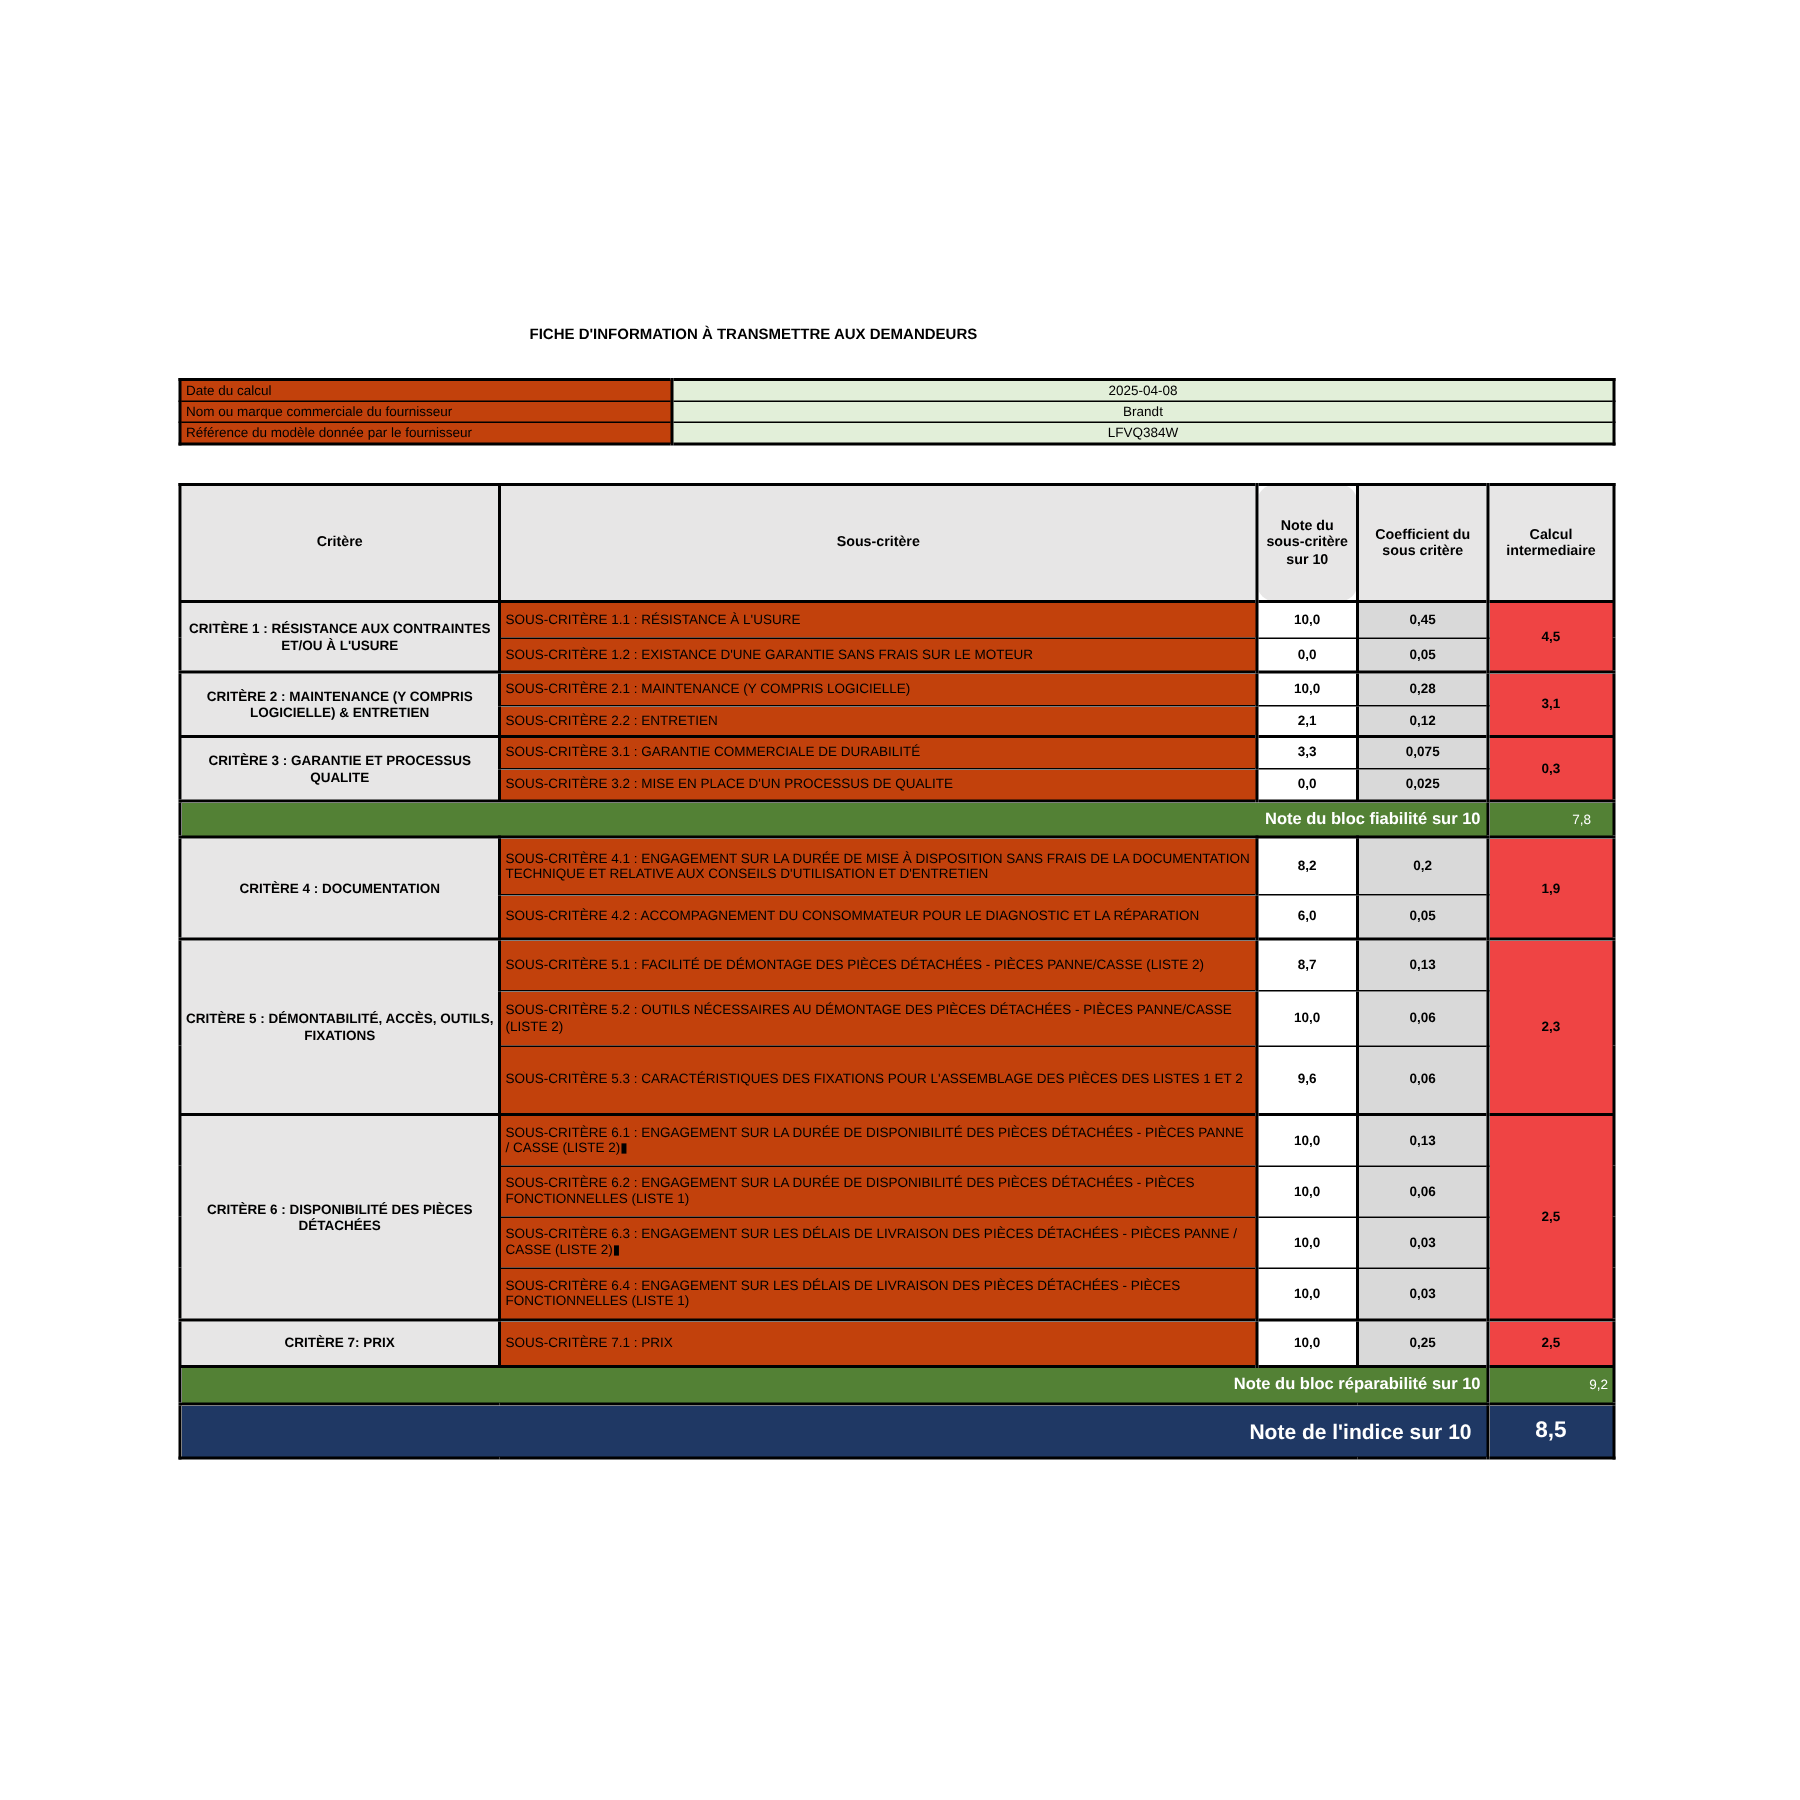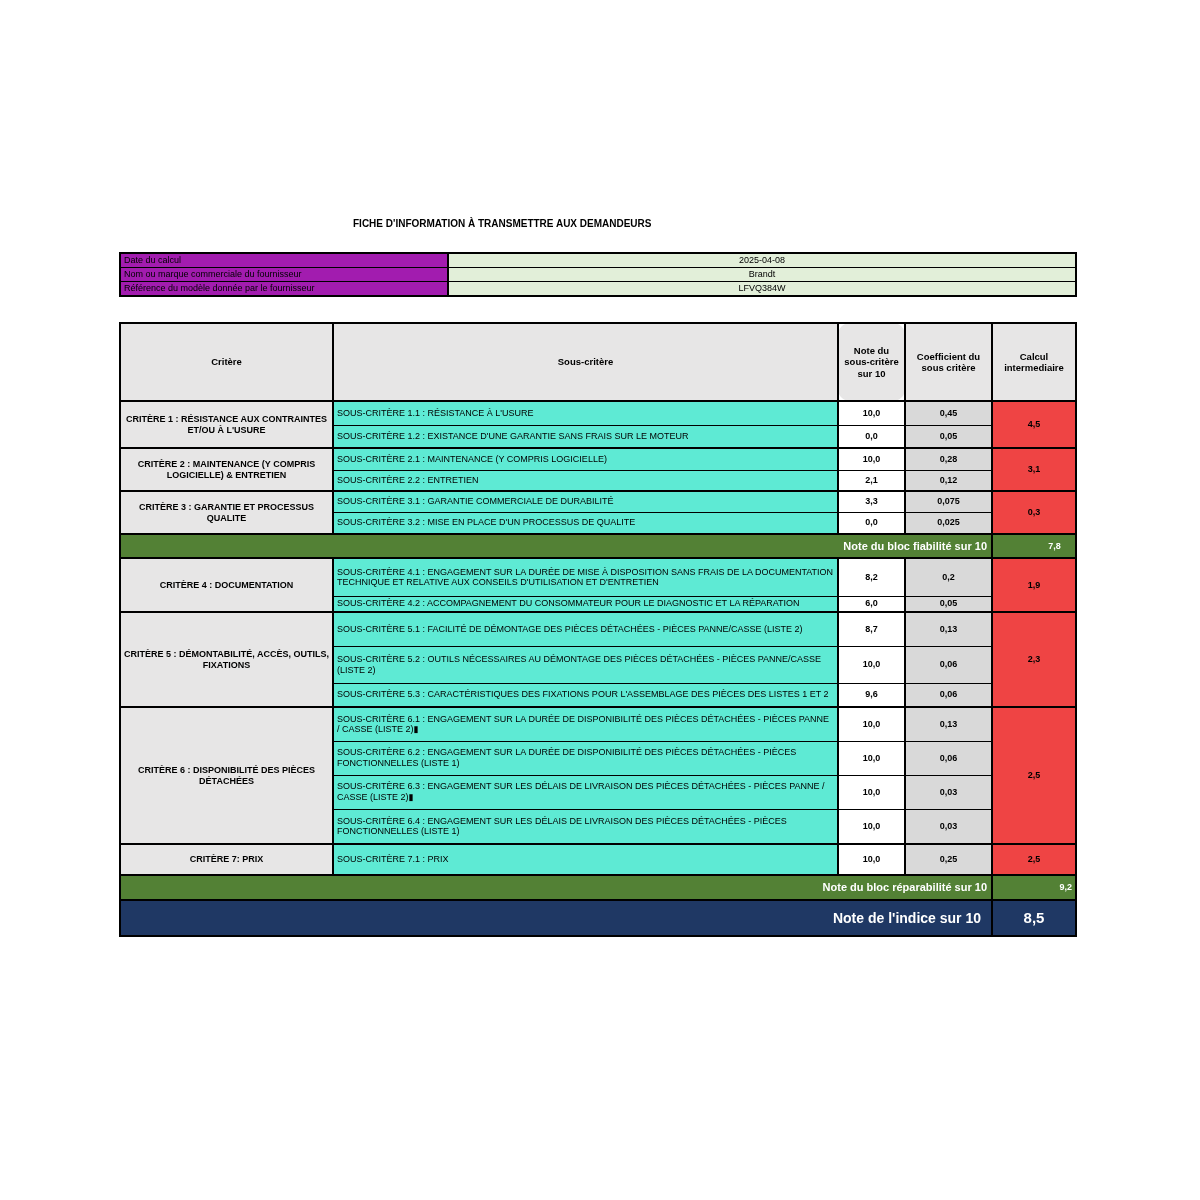--- a/index.html
+++ b/index.html
@@ -4,41 +4,41 @@
 <style>
   html,body{margin:0;padding:0;background:#fff;}
   .page{position:relative;width:1200px;height:1200px;background:#ffffff;
         font-family:"Liberation Sans",sans-serif;color:#000;overflow:hidden;}
   .doc-title{position:absolute;left:353px;top:218px;font-size:10px;font-weight:bold;white-space:nowrap;}
 
   
   .info-table{position:absolute;left:119px;top:252px;width:956px;border-collapse:collapse;
               table-layout:fixed;border:2px solid #000;}
   .info-table td{border:1px solid #000;height:13px;font-size:9px;padding:0 3px;line-height:1.1;}
-  .info-label{background:#a21caf;text-align:left;}
+  .info-label{background:#c2410c;text-align:left;}
   .info-value{background:#e2efd9;text-align:center;border-left:2px solid #000 !important;}
 
   
   .main-table{position:absolute;left:119px;top:322px;width:956px;border-collapse:collapse;
               table-layout:fixed;border:2px solid #000;}
   .main-table th,.main-table td{border:1px solid #000;font-size:9px;padding:1px 3px;
               vertical-align:middle;line-height:1.18;overflow:hidden;}
   .main-table th{background:#e7e6e6;font-weight:bold;font-size:9.5px;text-align:center;}
   .col-sous-b{border-left:2px solid #000 !important;margin-left:30px;}
   .col-note-b{border-left:2px solid #000 !important;border-right:2px solid #000 !important;border-radius:12px;}
   .col-calc-b{border-left:2px solid #000 !important;}
   .crit{background:#e7e6e6;font-weight:bold;text-align:center;}
-  .sous{background:#5eead4;text-align:left;}
+  .sous{background:#c2410c;text-align:left;}
   .note{background:#ffffff;font-weight:bold;text-align:center;}
   .coef{background:#d9d9d9;font-weight:bold;text-align:center;}
   .calc{background:#ef4444;font-weight:bold;text-align:center;}
   tr.group-start td{border-top:2px solid #000;}
   .summary-green td{background:#538135;color:#fff;border-top:2px solid #000;border-bottom:2px solid #000;}
   .summary-green .slabel{text-align:right;font-weight:bold;font-size:11px;padding-right:4px;}
-  .summary-green .sval{font-weight:bold;font-size:9px;padding-left:44px;}
+  .summary-green .sval{font-weight:normal;font-size:9px;padding-left:44px;}
   .sval-center{text-align:center;}
   .sval-right{text-align:right;padding-right:3px;}
   .summary-navy td{background:#1f3864;color:#fff;border-top:2px solid #000;}
   .summary-navy .slabel{text-align:right;font-weight:bold;font-size:14px;padding-right:10px;}
   .summary-navy .sval{text-align:center;font-weight:bold;font-size:15px;}
 </style>
 </head>
 <body>
 
 <div class="page">
@@ -128,39 +128,39 @@
       <td class="sval sval-center col-calc-b">7,8</td>
     </tr>
 
     <tr class="group-start" style="height:38px">
       <td class="crit" rowspan="2">CRITÈRE 4 : DOCUMENTATION</td>
       <td class="sous col-sous-b">SOUS-CRITÈRE 4.1 : ENGAGEMENT SUR LA DURÉE DE MISE À DISPOSITION SANS FRAIS DE LA DOCUMENTATION TECHNIQUE ET RELATIVE AUX CONSEILS D'UTILISATION ET D'ENTRETIEN</td>
       <td class="note col-note-b">8,2</td>
       <td class="coef">0,2</td>
       <td class="calc col-calc-b" rowspan="2">1,9</td>
     </tr>
-    <tr style="height:16px">
+    <tr style="height:30px">
       <td class="sous col-sous-b">SOUS-CRITÈRE 4.2 : ACCOMPAGNEMENT DU CONSOMMATEUR POUR LE DIAGNOSTIC ET LA RÉPARATION</td>
       <td class="note col-note-b">6,0</td>
       <td class="coef">0,05</td>
     </tr>
 
     <tr class="group-start" style="height:34px">
       <td class="crit" rowspan="3">CRITÈRE 5 : DÉMONTABILITÉ, ACCÈS, OUTILS, FIXATIONS</td>
       <td class="sous col-sous-b">SOUS-CRITÈRE 5.1 : FACILITÉ DE DÉMONTAGE DES PIÈCES DÉTACHÉES - PIÈCES PANNE/CASSE (LISTE 2)</td>
       <td class="note col-note-b">8,7</td>
       <td class="coef">0,13</td>
       <td class="calc col-calc-b" rowspan="3">2,3</td>
     </tr>
     <tr style="height:37px">
       <td class="sous col-sous-b">SOUS-CRITÈRE 5.2 : OUTILS NÉCESSAIRES AU DÉMONTAGE DES PIÈCES DÉTACHÉES - PIÈCES PANNE/CASSE (LISTE 2)</td>
       <td class="note col-note-b">10,0</td>
       <td class="coef">0,06</td>
     </tr>
-    <tr style="height:24px">
+    <tr style="height:46px">
       <td class="sous col-sous-b">SOUS-CRITÈRE 5.3 : CARACTÉRISTIQUES DES FIXATIONS POUR L'ASSEMBLAGE DES PIÈCES DES LISTES 1 ET 2</td>
       <td class="note col-note-b">9,6</td>
       <td class="coef">0,06</td>
     </tr>
 
     <tr class="group-start" style="height:34px">
       <td class="crit" rowspan="4">CRITÈRE 6 : DISPONIBILITÉ DES PIÈCES DÉTACHÉES</td>
       <td class="sous col-sous-b">SOUS-CRITÈRE 6.1 : ENGAGEMENT SUR LA DURÉE DE DISPONIBILITÉ DES PIÈCES DÉTACHÉES - PIÈCES PANNE / CASSE (LISTE 2)▮</td>
       <td class="note col-note-b">10,0</td>
       <td class="coef">0,13</td>

